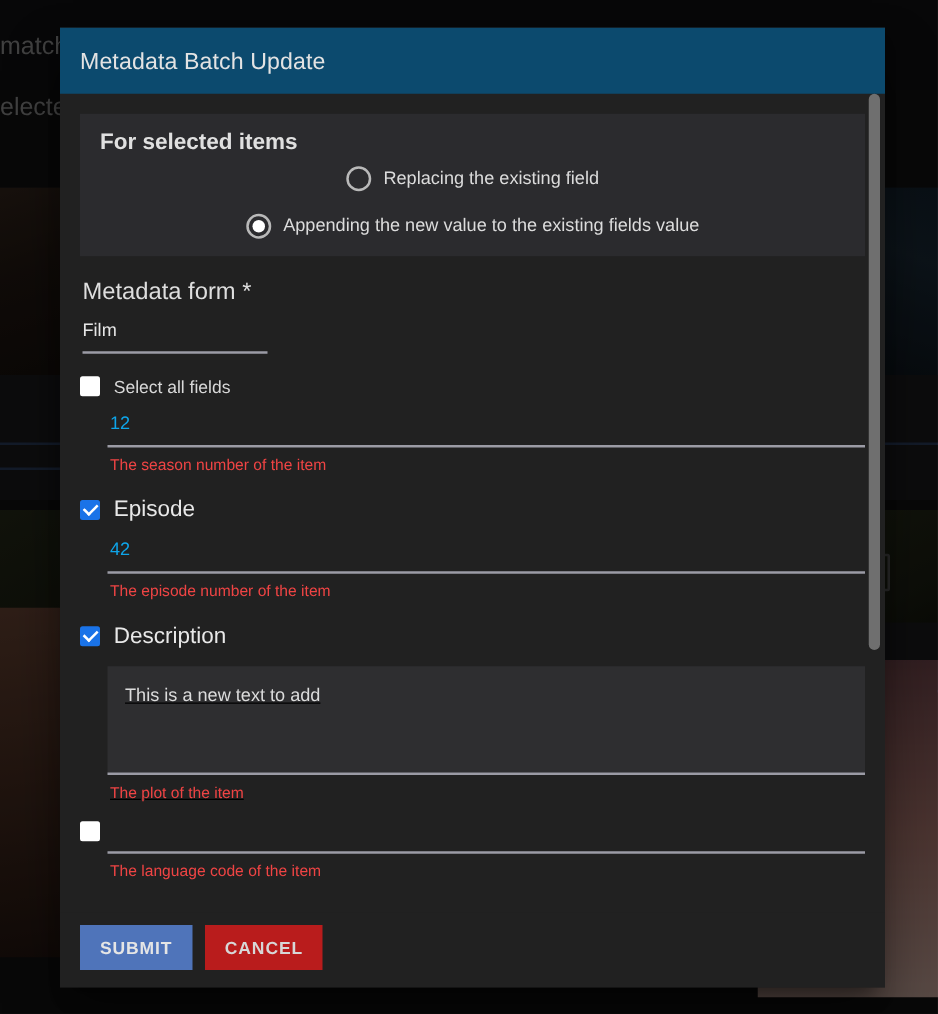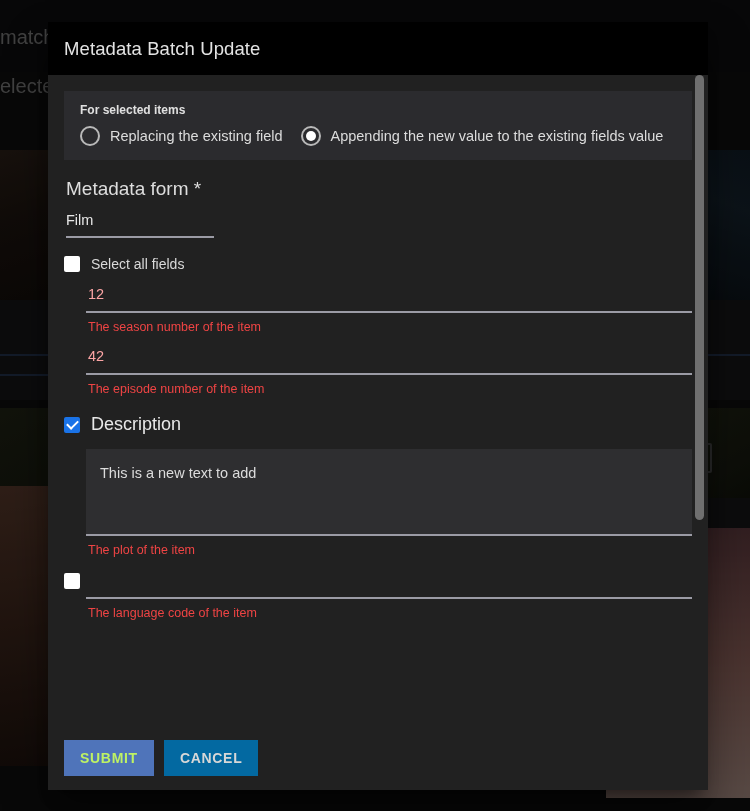--- a/index.html
+++ b/index.html
@@ -75,21 +75,21 @@
     position: absolute;
     left: 48px; top: 22px;
     width: 660px; height: 768px;
     background: #212121;
     box-shadow: 0 11px 15px -7px rgba(0,0,0,.4), 0 24px 38px 3px rgba(0,0,0,.34);
     display: flex; flex-direction: column;
     overflow: hidden;
   }
   .dlg-header {
     height: 53px;
-    background: #000000;
+    background: #0c4a6e;
     display: flex; align-items: center;
     padding: 0 16px;
     flex: 0 0 auto;
   }
   .dlg-title {
     color: #e3e3e3;
     font-size: 18.5px;
     letter-spacing: .1px;
   }
   .dlg-body {
@@ -120,25 +120,25 @@
     border-radius: 5px;
   }
 
   
   .mode-panel {
     background: #2b2b2e;
     padding: 12px 16px 14px 16px;
   }
   .mode-label {
     color: #e0e0e0;
-    font-size: 12px;
+    font-size: 18px;
     font-weight: bold;
     margin-bottom: 9px;
   }
-  .radio-row { display: flex; align-items: center; gap: 18px; }
+  .radio-row { display: flex; align-items: center; gap: 18px; flex-direction: column; }
   .radio-item { display: flex; align-items: center; cursor: pointer; }
   .radio-circle {
     width: 20px; height: 20px; border-radius: 50%;
     border: 2px solid #b9b9b9;
     position: relative;
     flex: 0 0 auto;
   }
   .radio-circle.checked::after {
     content: "";
     position: absolute; left: 50%; top: 50%;
@@ -195,35 +195,35 @@
   .cb-label-small {
     color: #d9d9d9; font-size: 14px; margin-left: 11px;
   }
   .cb-label-big {
     color: #e8e8e8; font-size: 18px; margin-left: 11px;
   }
 
   
   .field-block { margin: 14px 0 0 22px; }
   .field-input {
-    color: #fca5a5;
+    color: #0ea5e9;
     font-size: 14.5px;
     padding: 0 0 9px 2px;
   }
   .field-input.placeholder { color: #b4b4b4; }
   .field-underline { height: 2px; background: #9b9ba5; }
   .field-hint {
     color: #ef4444;
     font-size: 12.5px;
     margin-top: 7px;
     padding-left: 2px;
   }
 
   
-  .ta-block { margin: 14px 0 0 22px; }
+  .ta-block { margin: 14px 0 0 22px; text-decoration: underline; }
   .ta-box {
     background: #2e2e30;
     height: 85px;
     padding: 16px 14px;
   }
   .ta-text { color: #dcdcdc; font-size: 14.5px; }
 
   
   .lang-wrap { margin-top: 16px; }
   .lang-cb { display: flex; align-items: flex-start; }
@@ -238,22 +238,22 @@
   .btn {
     border: none;
     height: 36px;
     padding: 0 16px;
     font-family: "Liberation Sans", sans-serif;
     font-size: 14px;
     font-weight: bold;
     letter-spacing: .7px;
     cursor: pointer;
   }
-  .btn-primary { background: #4f74ba; color: #bef264; }
-  .btn-secondary { background: #0369a1; color: #d7d7d7; }
+  .btn-primary { background: #4f74ba; color: #e5e5e5; }
+  .btn-secondary { background: #b91c1c; color: #d7d7d7; }
 </style>
 </head>
 <body>
 
 <div id="backdrop">
   <div class="bg-topbar"></div>
 
   <div class="bg-text" style="left:0px; top:26px;">matche</div>
   <div class="bg-text" style="left:0px; top:75px;">elected:</div>
   <div class="bg-text" style="left:694px; top:26px;">t</div>
@@ -346,20 +346,24 @@
         <div class="cb-box"></div>
         <div class="cb-label-small">Select all fields</div>
       </div>
 
       <div class="field-block">
         <div class="field-input">12</div>
         <div class="field-underline"></div>
         <div class="field-hint">The season number of the item</div>
       </div>
 
+      <div class="cb-row">
+        <div class="cb-box checked"></div>
+        <div class="cb-label-big">Episode</div>
+      </div>
       <div class="field-block">
         <div class="field-input">42</div>
         <div class="field-underline"></div>
         <div class="field-hint">The episode number of the item</div>
       </div>
 
       <div class="cb-row">
         <div class="cb-box checked"></div>
         <div class="cb-label-big">Description</div>
       </div>

